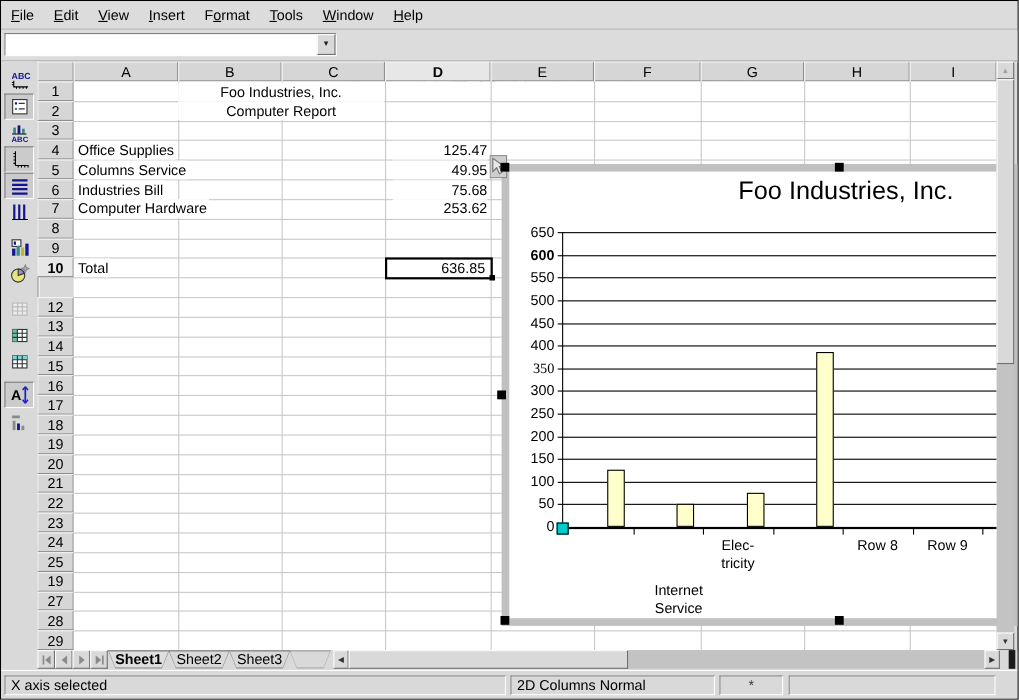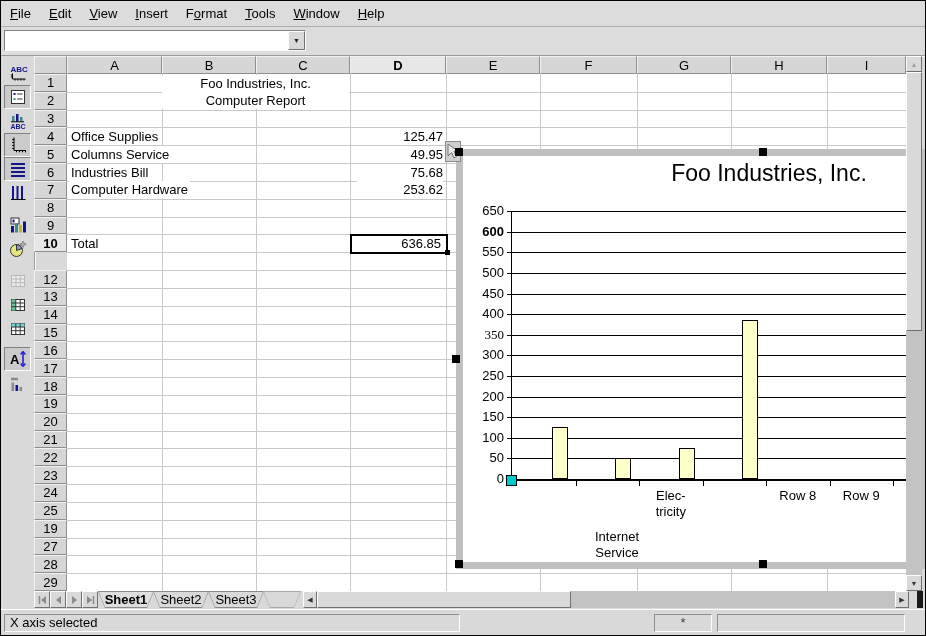--- a/index.html
+++ b/index.html
@@ -506,16 +506,17 @@
       </div>
       <div style="position: absolute; left: 302px; top: 0px; width: 606px; height: 17px; background: rgb(195, 195, 195);"></div>
       <div class="sbtn" style="left: 302px; top: 0px; width: 14px; height: 17px; color: rgb(51, 51, 51);">◀</div>
       <div class="sthumb" style="left: 316px; top: 0px; width: 254px; height: 17px;"></div>
       <div class="sbtn" style="left: 894px; top: 0px; width: 14px; height: 17px; color: rgb(51, 51, 51);">▶</div>
       <div style="position: absolute; left: 916px; top: 0px; width: 6px; height: 17px; background: rgb(26, 26, 26);"></div>
     </div>
 
   <div class="statusbar">
     <div class="spanel" style="left:3px;width:456px;">X axis selected</div>
+    <div class="spanel" style="left:463px;width:186px;">2D Columns Normal</div>
     <div class="spanel" style="left:653px;width:58px;text-align:center;color:#444;">*</div>
     <div class="spanel" style="left:716px;width:188px;"></div>
   </div>
 </div>
 
 </body></html>

